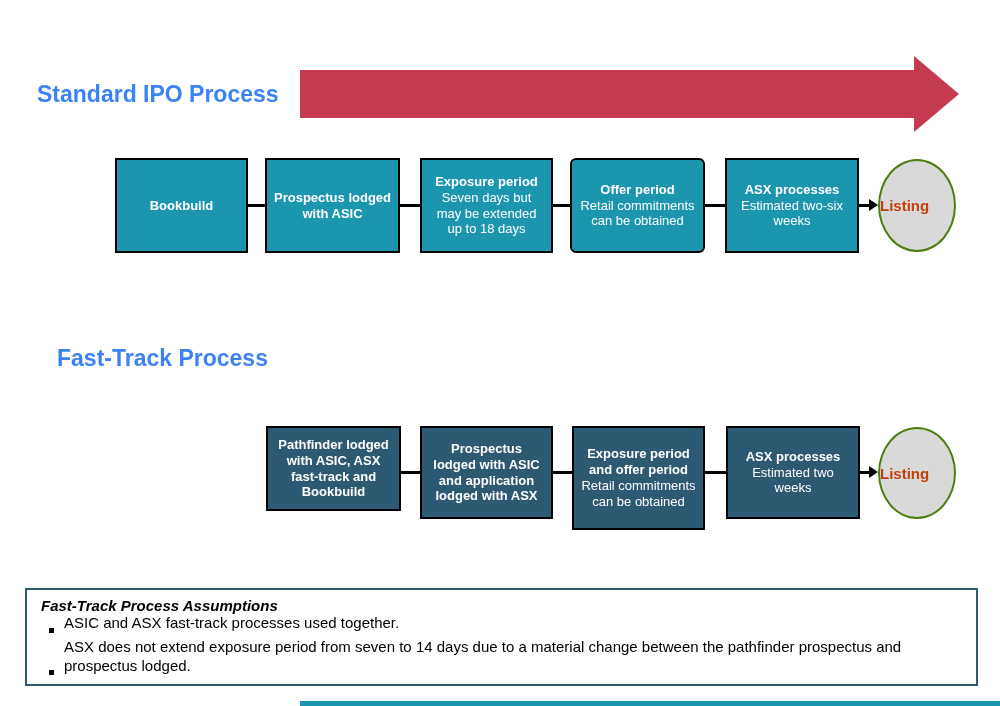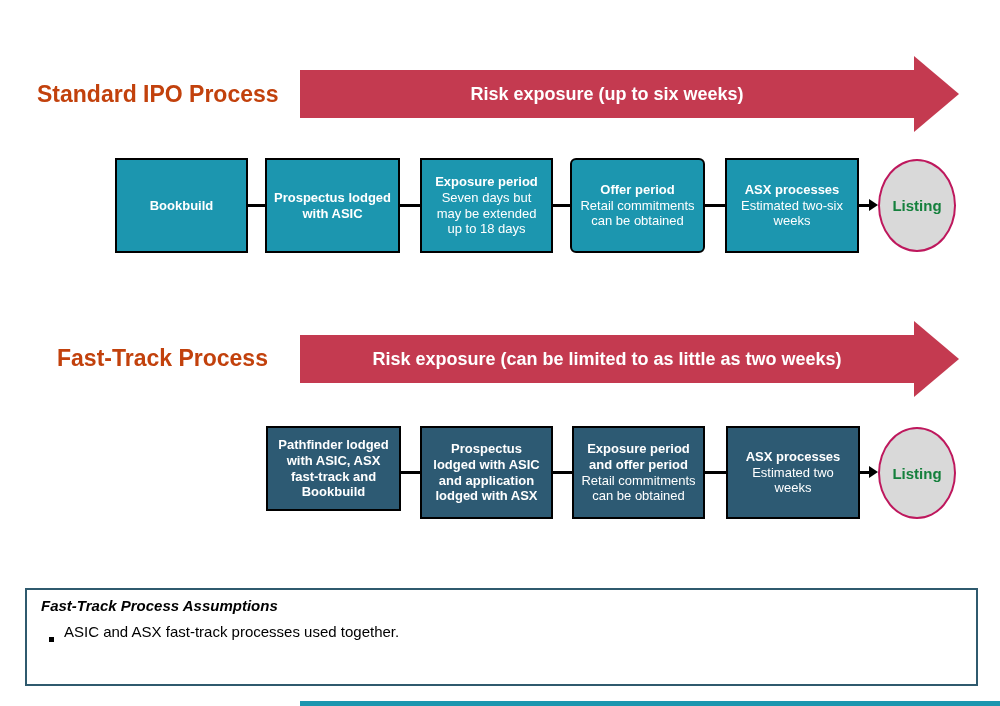--- a/index.html
+++ b/index.html
@@ -8,21 +8,21 @@
     --red:#C43A50;
     --terminal-gray:#D9D9D9;
     --assumptions-border:#2F5A6E;
   }
   html,body{margin:0;padding:0;background:#fff;}
   .canvas{
     position:relative;width:1000px;height:706px;background:#ffffff;overflow:hidden;
     font-family:"Liberation Sans",sans-serif;
   }
   .proc-title{
-    position:absolute;margin:0;color:#c2410c;font-size:23px;font-weight:bold;
+    position:absolute;margin:0;color:#3b82f6;font-size:23px;font-weight:bold;
     white-space:nowrap;letter-spacing:0;
   }
   .risk-arrow{position:absolute;width:660px;height:76px;}
   .arrow-body{position:absolute;left:0;top:14px;width:614px;height:48px;background:var(--red);}
   .arrow-head{
     position:absolute;left:614px;top:0;width:0;height:0;
     border-top:38px solid transparent;border-bottom:38px solid transparent;
     border-left:45px solid var(--red);
   }
   .arrow-label{
@@ -38,48 +38,47 @@
   .step.slate{background:var(--dark-slate);}
   .step .b{font-weight:bold;}
   .step .r{font-weight:normal;}
   .conn{position:absolute;height:3px;background:#000;}
   .conn-arrowhead{
     position:absolute;width:0;height:0;
     border-top:6px solid transparent;border-bottom:6px solid transparent;
     border-left:9px solid #000;
   }
   .terminal{
-    position:absolute;background:var(--terminal-gray);border:2px solid #be185d;
+    position:absolute;background:var(--terminal-gray);border:2px solid #4d7c0f;
     border-radius:50%;box-sizing:border-box;display:flex;align-items:center;
-    justify-content:center;color:#15803d;font-size:15px;font-weight:bold;
+    color:#c2410c;font-size:15px;font-weight:bold;
   }
   .assumptions{
     position:absolute;left:25px;top:588px;width:953px;height:98px;
     border:2px solid var(--assumptions-border);box-sizing:border-box;
     background:#fff;padding:7px 14px;color:#000;
   }
-  .a-title{font-size:15px;font-weight:bold;font-style:italic;margin-bottom:9px;}
+  .a-title{font-size:15px;font-weight:bold;font-style:italic;}
   .a-bullet{display:flex;align-items:flex-end;font-size:15px;line-height:1.25;margin-bottom:5px;}
   .a-bullet .sq{
     flex:0 0 auto;width:5px;height:5px;background:#000;margin:7px 10px 0 8px;
   }
   .a-bullet .txt{max-width:865px;}
   .footer-bar{position:absolute;left:300px;top:701px;width:700px;height:5px;background:var(--teal);}
 </style>
 </head>
 <body>
 
 <div class="canvas">
 
   <h1 class="proc-title" style="left:37px;top:81px;">Standard IPO Process</h1>
 
   <div class="risk-arrow" style="left:300px;top:56px;">
     <div class="arrow-body"></div>
     <div class="arrow-head"></div>
-    <div class="arrow-label">Risk exposure (up to six weeks)</div>
   </div>
 
   <div class="step teal" style="left:265px;top:158px;width:135px;height:95px;">
     <span class="b">Prospectus lodged with ASIC</span>
   </div>
   <div class="step teal" style="left:115px;top:158px;width:133px;height:95px;">
     <span class="b">Bookbuild</span>
   </div>
   <div class="step teal" style="left:420px;top:158px;width:133px;height:95px;">
     <span class="b">Exposure period</span>
@@ -100,33 +99,28 @@
   <div class="conn" style="left:705px;top:204px;width:20px;"></div>
   <div class="conn" style="left:859px;top:204px;width:11px;"></div>
   <div class="conn-arrowhead" style="left:869px;top:199px;"></div>
 
   <div class="terminal" style="left:878px;top:159px;width:78px;height:93px;">
     <span>Listing</span>
   </div>
 
   <h1 class="proc-title" style="left:57px;top:345px;">Fast-Track Process</h1>
 
-  <div class="risk-arrow" style="left:300px;top:321px;">
-    <div class="arrow-body"></div>
-    <div class="arrow-head"></div>
-    <div class="arrow-label">Risk exposure (can be limited to as little as two weeks)</div>
-  </div>
 
   <div class="step slate" style="left:266px;top:426px;width:135px;height:85px;">
     <span class="b">Pathfinder lodged with ASIC, ASX fast-track and Bookbuild</span>
   </div>
   <div class="step slate" style="left:420px;top:426px;width:133px;height:93px;">
     <span class="b">Prospectus lodged with ASIC and application lodged with ASX</span>
   </div>
-  <div class="step slate" style="left:572px;top:426px;width:133px;height:93px;">
+  <div class="step slate" style="left:572px;top:426px;width:133px;height:104px;">
     <span class="b">Exposure period and offer period</span>
     <span class="r">Retail commitments can be obtained</span>
   </div>
   <div class="step slate" style="left:726px;top:426px;width:134px;height:93px;">
     <span class="b">ASX processes</span>
     <span class="r">Estimated two weeks</span>
   </div>
 
   <div class="conn" style="left:401px;top:471px;width:19px;"></div>
   <div class="conn" style="left:553px;top:471px;width:19px;"></div>
@@ -137,17 +131,21 @@
   <div class="terminal" style="left:878px;top:427px;width:78px;height:92px;">
     <span>Listing</span>
   </div>
 
   <div class="assumptions">
     <div class="a-title">Fast-Track Process Assumptions</div>
     <div class="a-bullet">
       <span class="sq"></span>
       <span class="txt">ASIC and ASX fast-track processes used together.</span>
     </div>
+    <div class="a-bullet">
+      <span class="sq"></span>
+      <span class="txt">ASX does not extend exposure period from seven to 14 days due to a material change between the pathfinder prospectus and prospectus lodged.</span>
+    </div>
   </div>
 
   <div class="footer-bar"></div>
 
 </div>
 
 </body></html>

